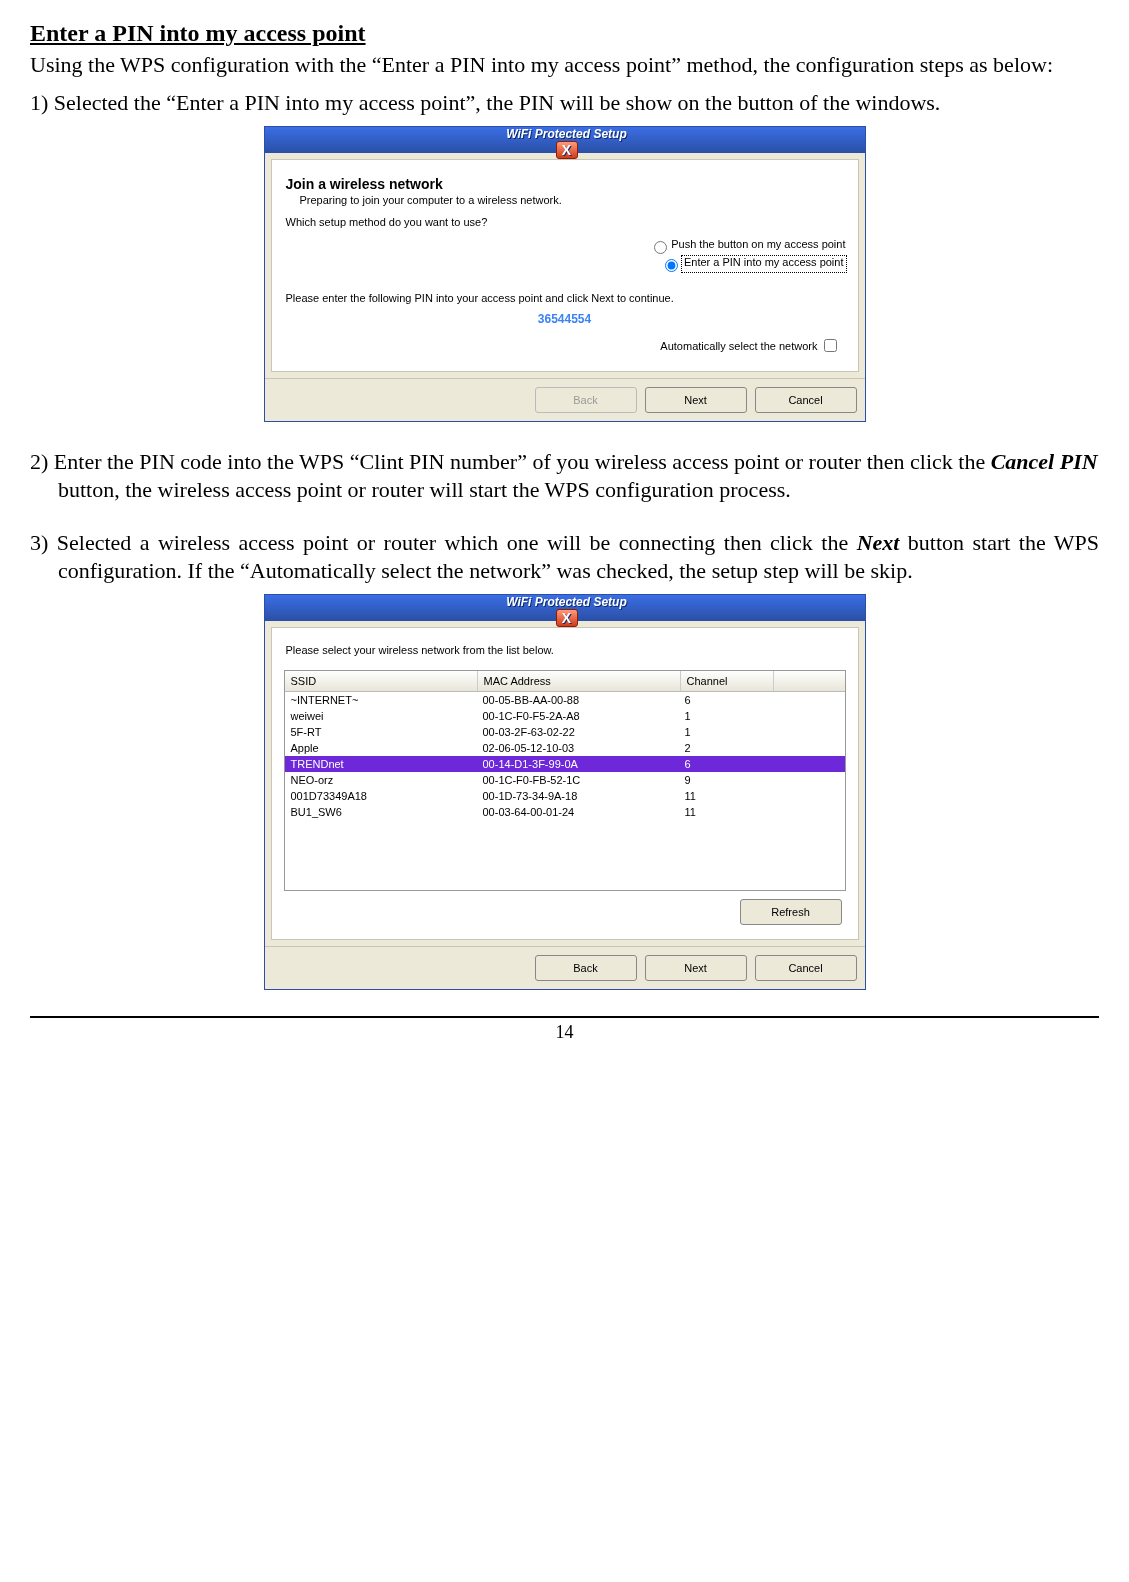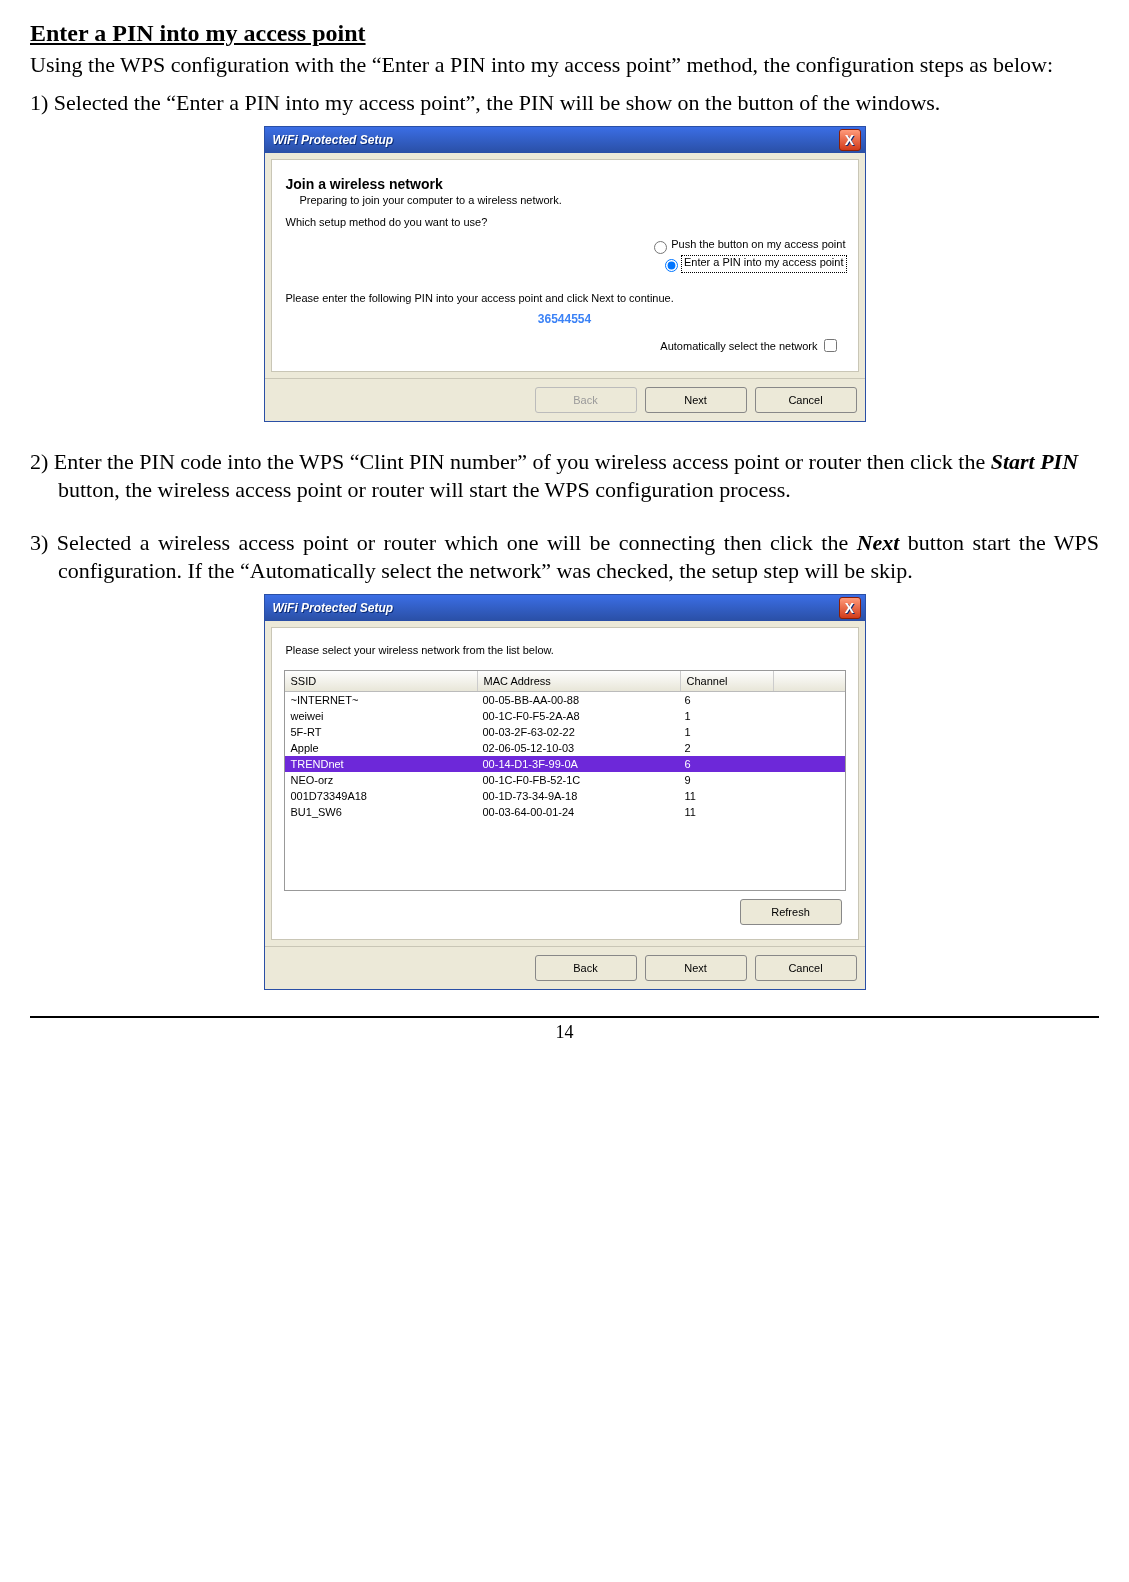--- a/index.html
+++ b/index.html
@@ -37,20 +37,21 @@
     display: flex;
     align-items: center;
     justify-content: space-between;
     height: 26px;
     padding: 0 4px 0 8px;
     color: #fff;
     font-weight: bold;
     background: linear-gradient(#3b6ee5, #2a4fa5);
     text-shadow: 1px 1px #0a2a75;
     font-style: italic;
+    flex-direction: column;
   }
   .closebtn {
     width: 20px; height: 20px;
     background: linear-gradient(#ff9a7a, #d23b1a);
     border: 1px solid #8a1e06;
     border-radius: 3px;
     color: #fff;
     display: flex; align-items: center; justify-content: center;
     font-weight: bold; font-size: 14px;
     font-style: normal;
@@ -136,21 +137,21 @@
     </div>
   </div>
   <div class="btnbar">
     <div class="w-btn disabled">Back</div>
     <div class="w-btn">Next</div>
     <div class="w-btn">Cancel</div>
   </div>
 </div>
 
 <div class="step step-indent">
-  <span class="sn">2) </span><span>Enter the PIN code into the WPS “Clint PIN number” of you wireless access point or router then click the  </span><span class="bi">Start PIN</span><span> button, the wireless access point or router will start the WPS configuration process.</span>
+  <span class="sn">2) </span><span>Enter the PIN code into the WPS “Clint PIN number” of you wireless access point or router then click the  </span><span class="bi">Cancel PIN</span><span> button, the wireless access point or router will start the WPS configuration process.</span>
 </div>
 
 <div style="height:14px;"></div>
 
 <div class="step step-indent justify">
   <span class="sn">3) </span><span>Selected a wireless access point or router which one will be connecting then click the </span><span class="bi">Next</span><span> button start the WPS configuration. If the “Automatically select the network” was checked, the setup step will be skip.</span>
 </div>
 
 <div class="dialog">
   <div class="titlebar">

